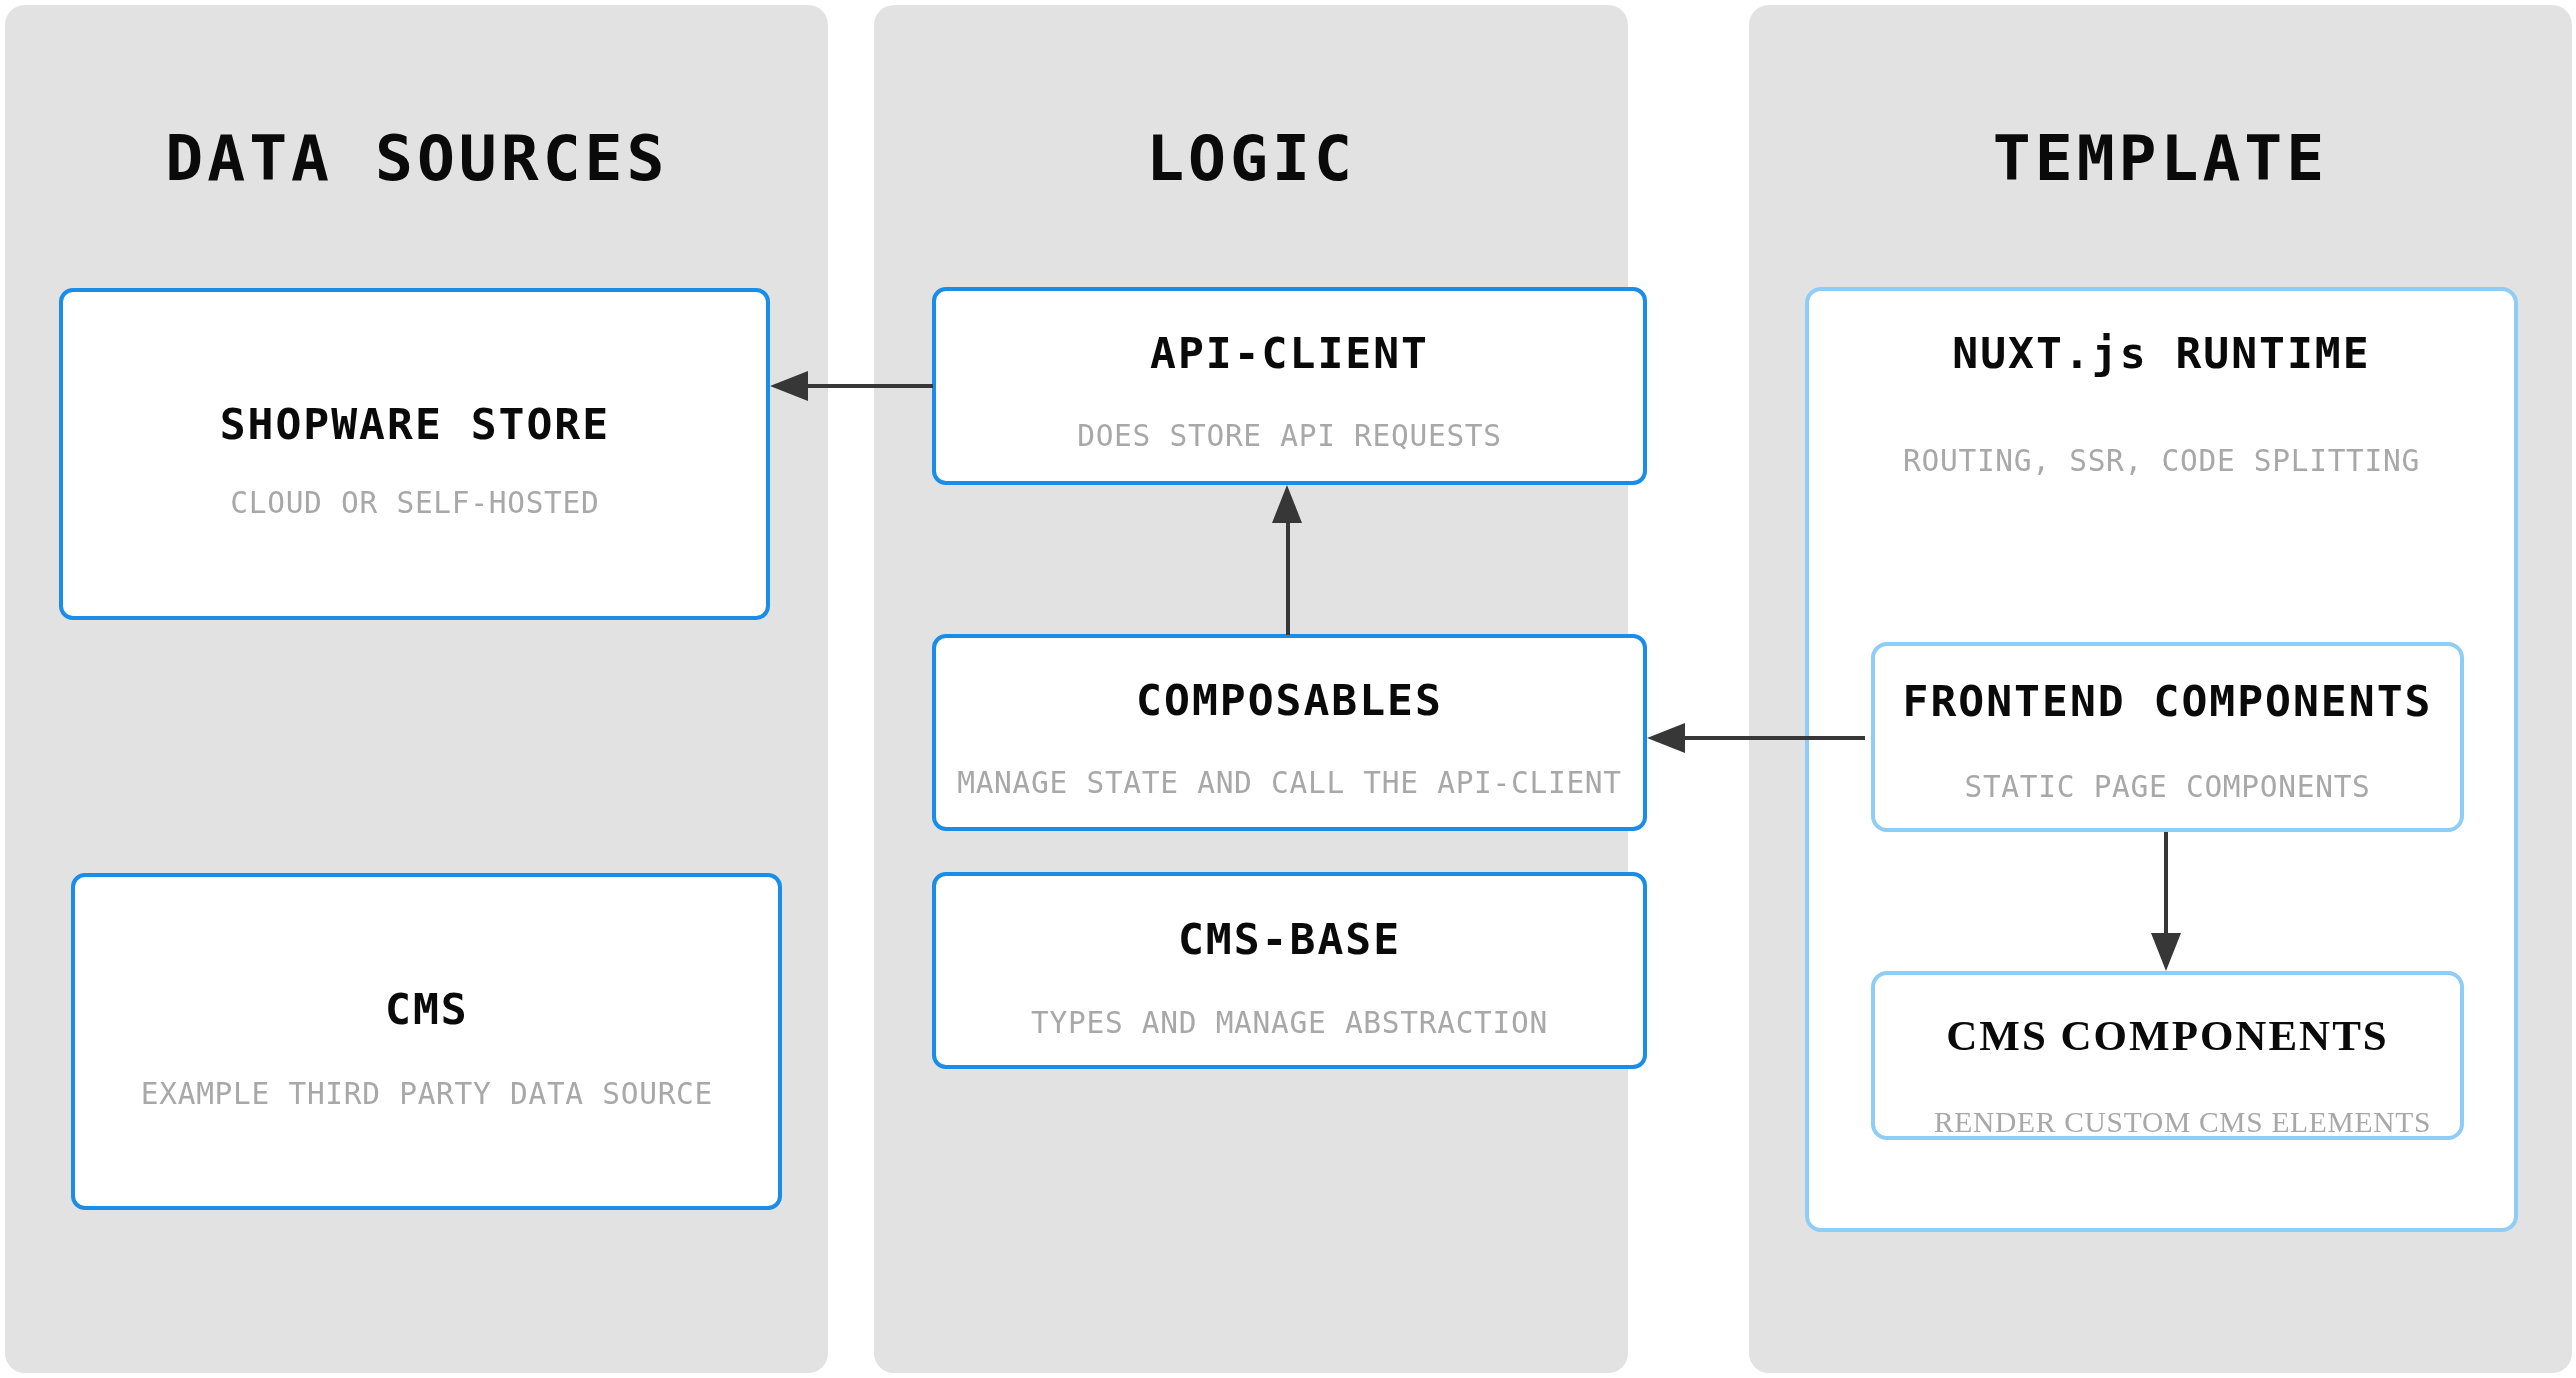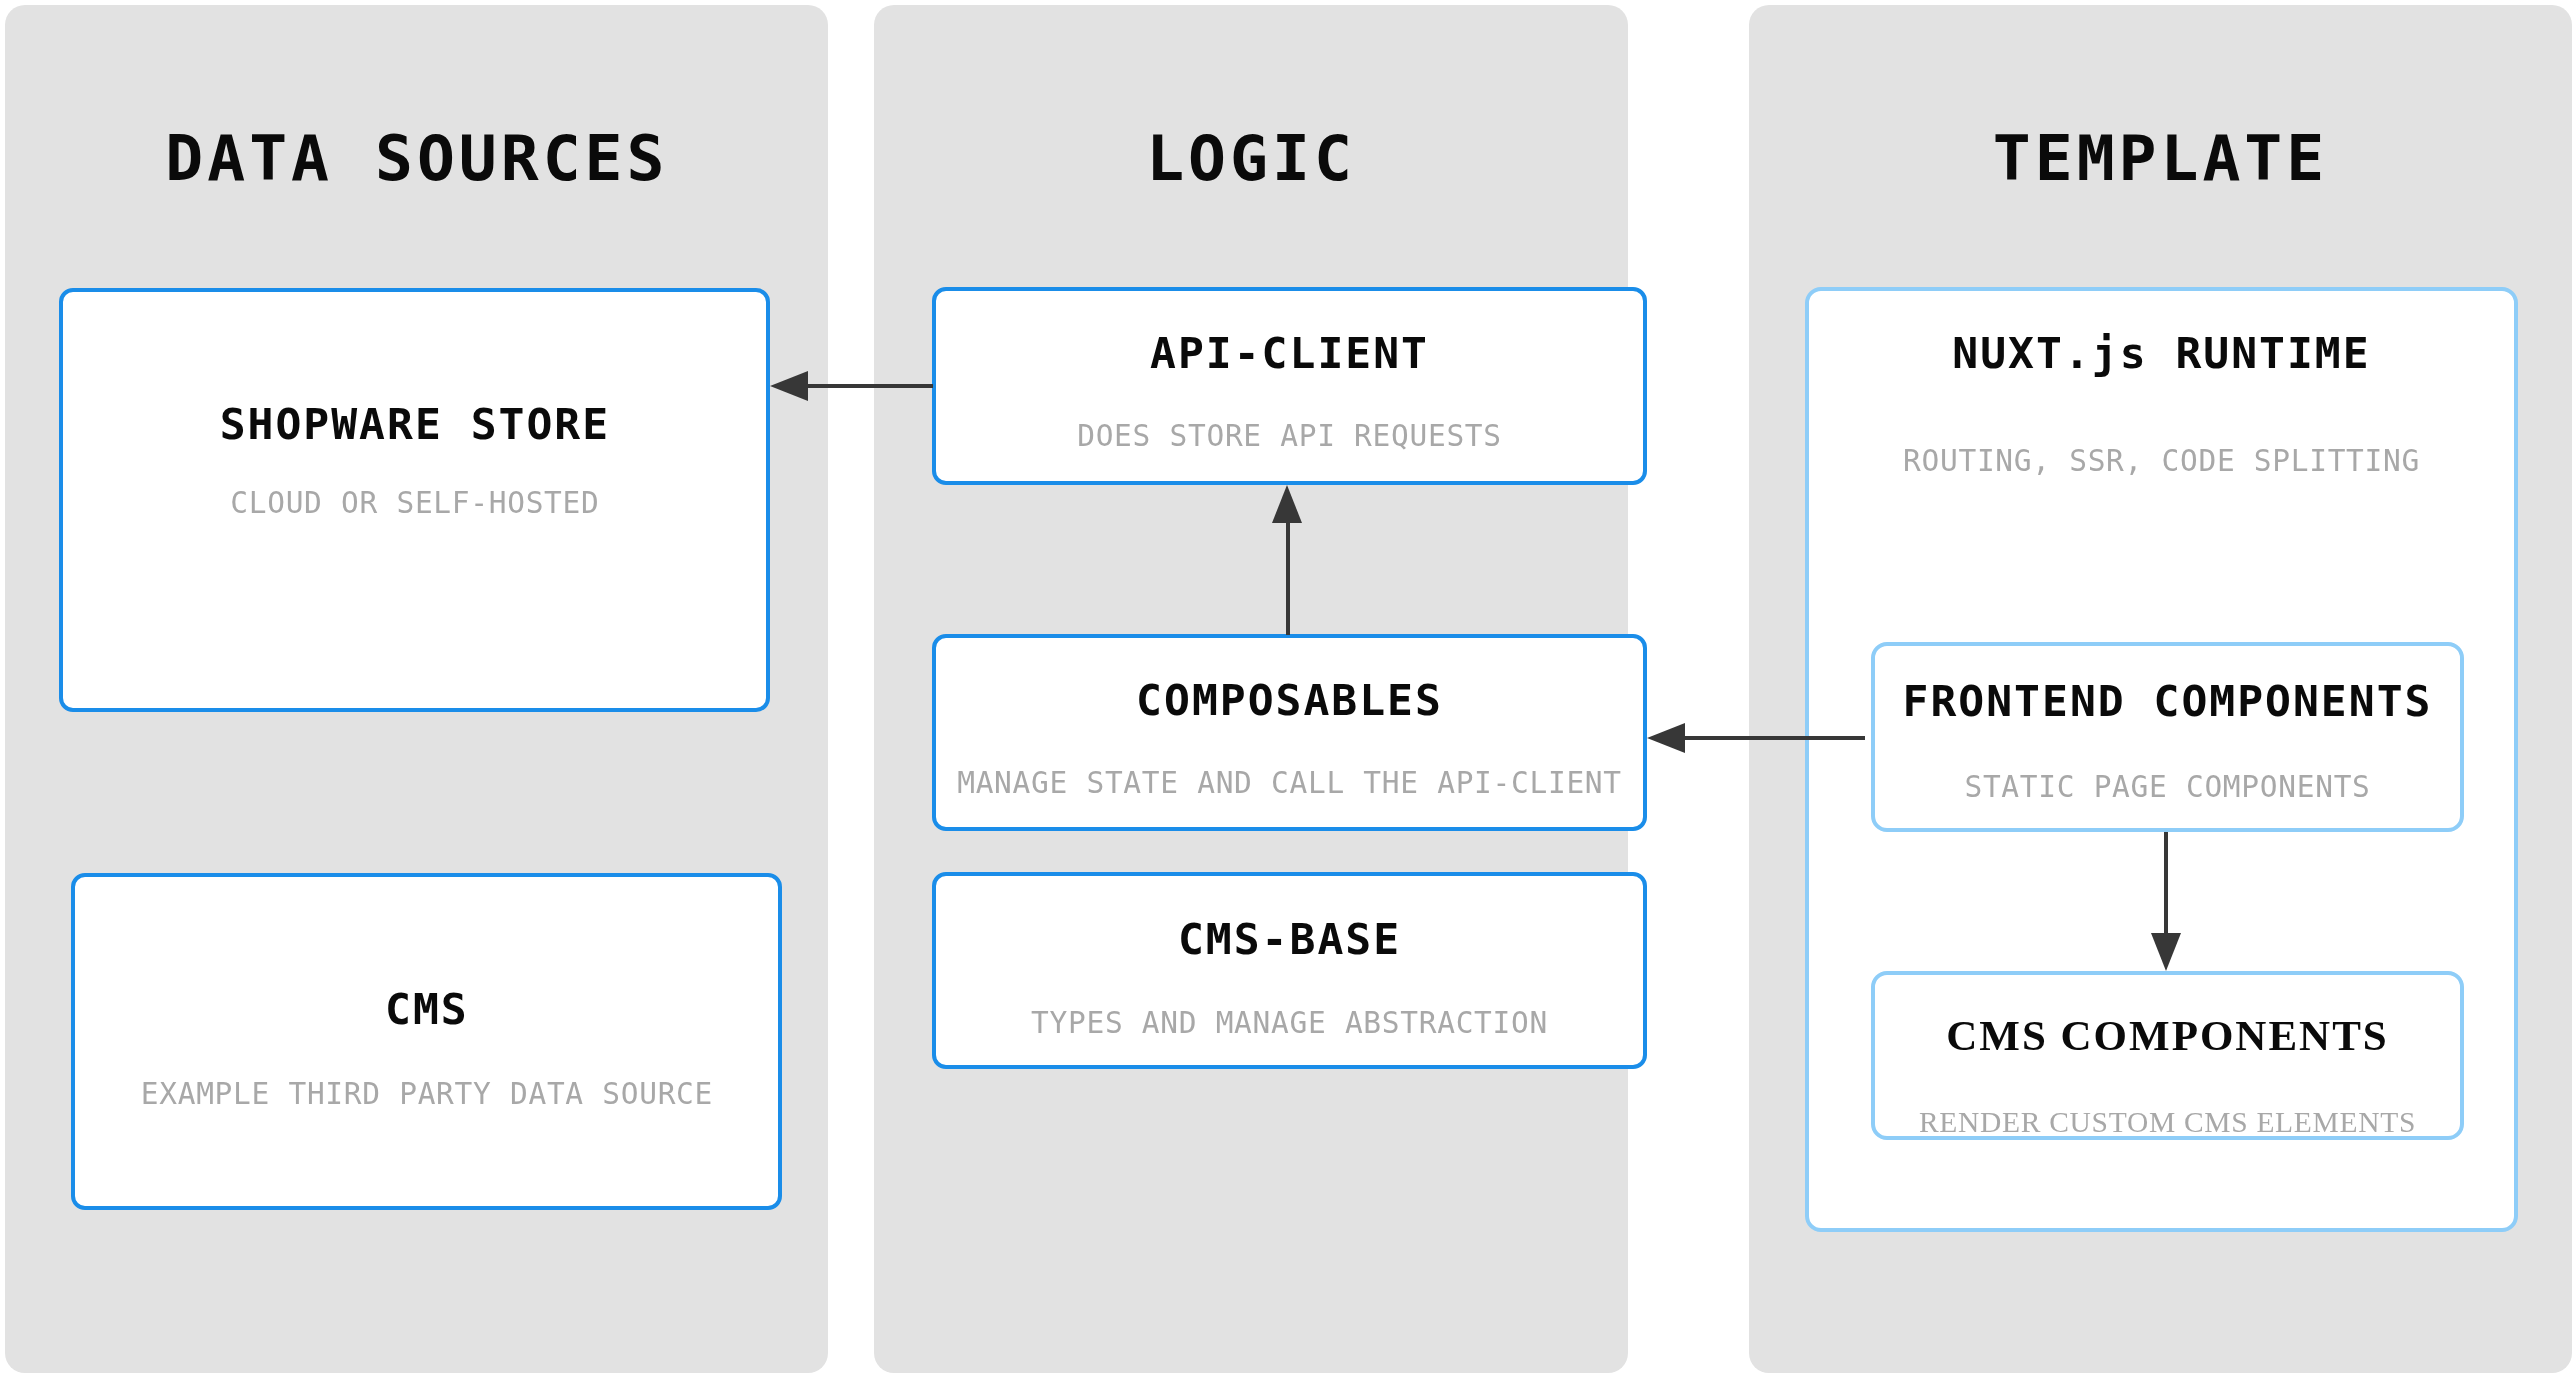--- a/index.html
+++ b/index.html
@@ -97,21 +97,21 @@
   }
 </style>
 </head>
 <body>
 
 <div class="canvas">
 
   <section class="col" style="left:5.4px; width:823px;">
     <h2 class="col-title">DATA SOURCES</h2>
 
-    <div class="box" style="left:54px; top:283px; width:711px; height:424px;">
+    <div class="box" style="left:54px; top:283px; width:711px; height:332px;">
       <div class="box-title" style="top:105px;">SHOPWARE STORE</div>
       <div class="box-subtitle" style="top:191px;">CLOUD OR SELF-HOSTED</div>
     </div>
 
     <div class="box" style="left:54px; top:868px; width:711px; height:337px;margin-left:12px;">
       <div class="box-title" style="top:105px;">CMS</div>
       <div class="box-subtitle" style="top:197px;">EXAMPLE THIRD PARTY DATA SOURCE</div>
     </div>
   </section>
 
@@ -142,21 +142,21 @@
       <div class="box-title" style="top:35px;">NUXT.js RUNTIME</div>
       <div class="box-subtitle" style="top:150px;">ROUTING, SSR, CODE SPLITTING</div>
 
       <div class="box light" style="left:62px; top:351px; width:593px; height:190px;">
         <div class="box-title" style="top:27.5px;">FRONTEND COMPONENTS</div>
         <div class="box-subtitle" style="top:121px;">STATIC PAGE COMPONENTS</div>
       </div>
 
       <div class="box light" style="left:62px; top:680px; width:593px; height:169px;font-family:Liberation Serif, serif;">
         <div class="box-title" style="top:34px;">CMS COMPONENTS</div>
-        <div class="box-subtitle" style="top:127px;">RENDER CUSTOM CMS ELEMENTS</div>
+        <div class="box-subtitle" style="top:127px;padding-left:15px;">RENDER CUSTOM CMS ELEMENTS</div>
       </div>
     </div>
   </section>
 
   <div class="arrow-line" style="left:803px; top:384px; width:130px; height:4px;"></div>
   <div class="arrow-head left" style="left:770px; top:371px;"></div>
 
   <div class="arrow-line" style="left:1286px; top:518px; width:4px; height:117px;"></div>
   <div class="arrow-head up" style="left:1272px; top:485px;"></div>
 

